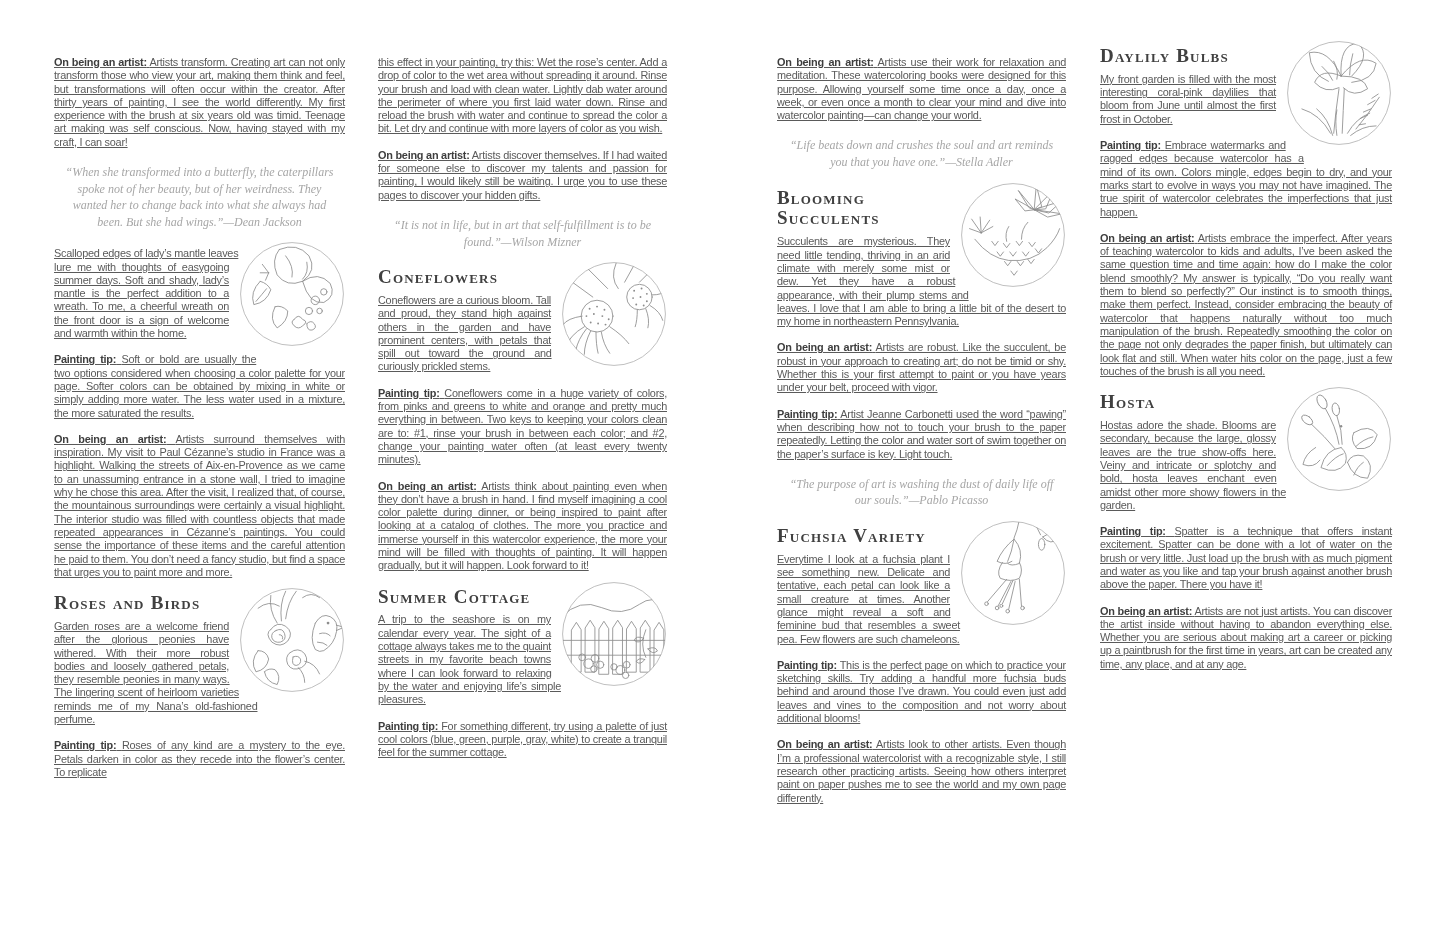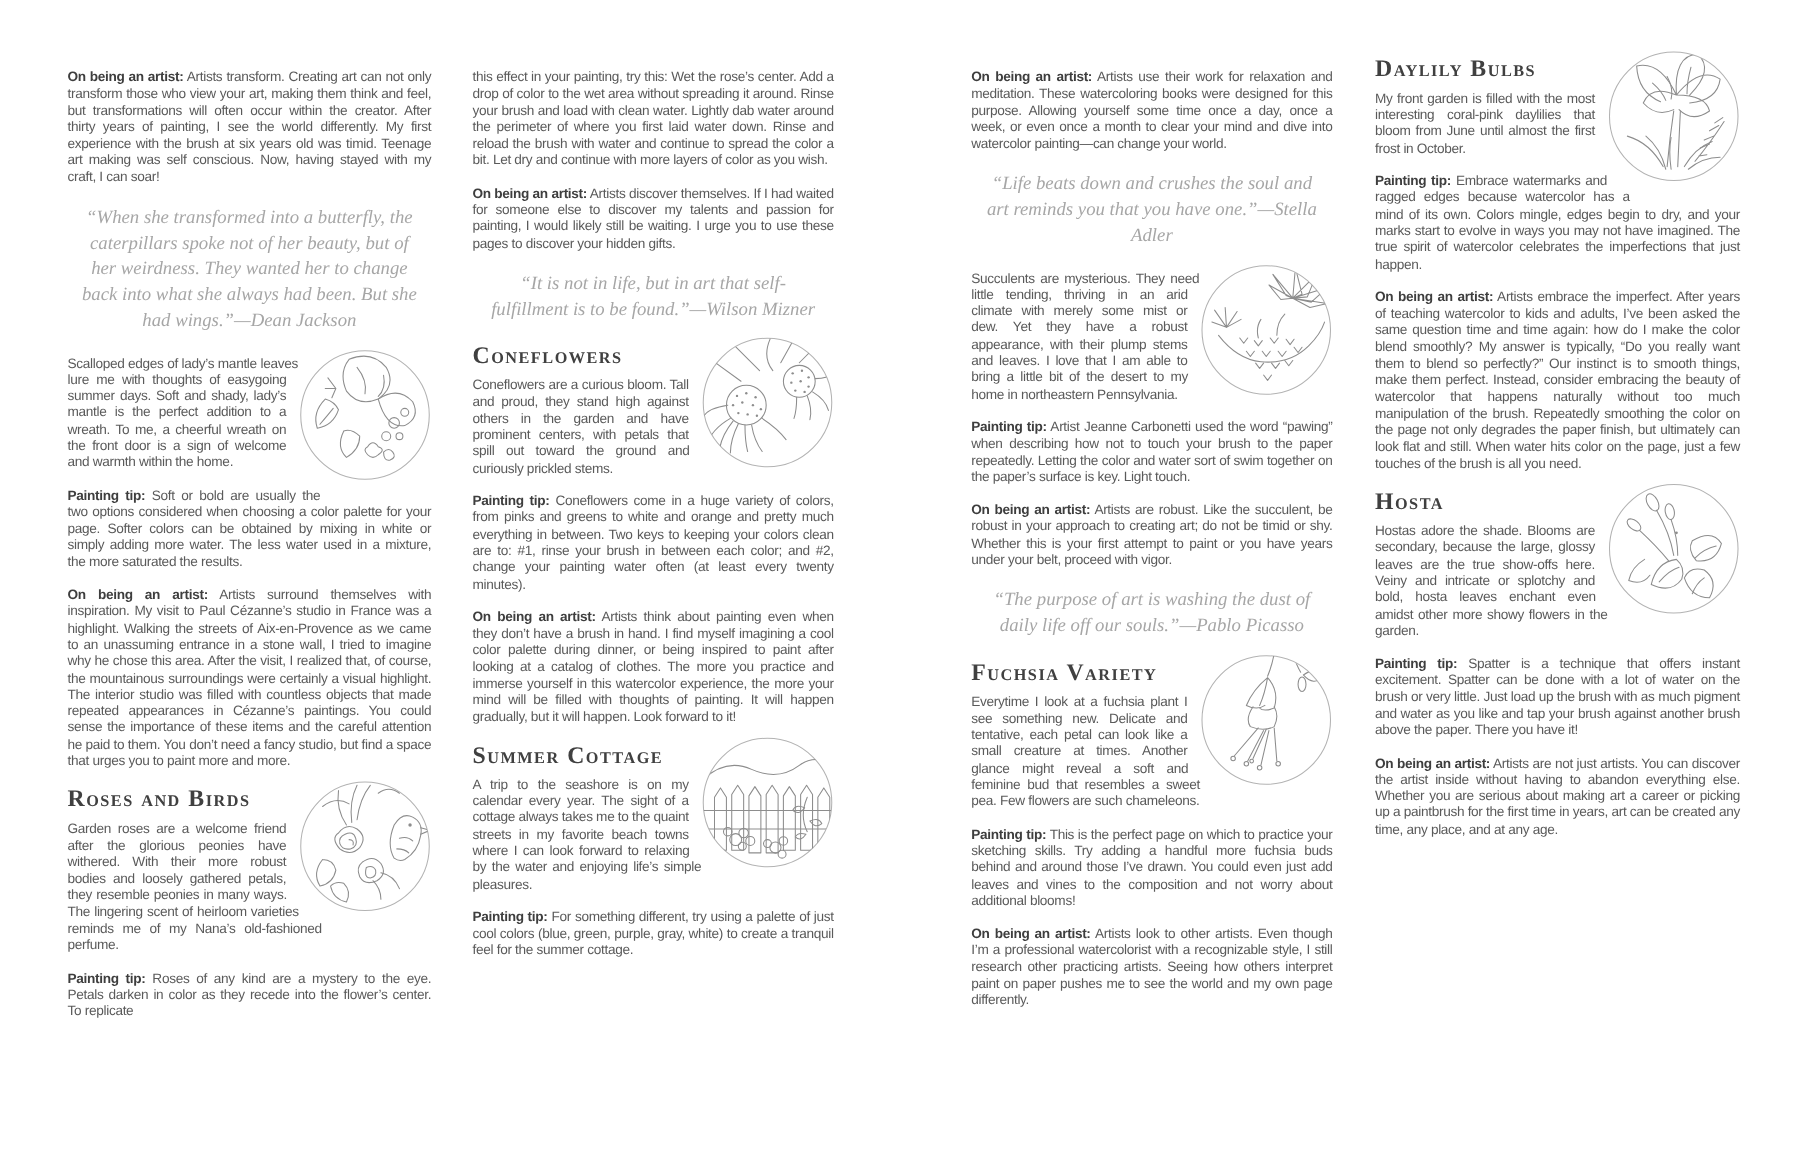--- a/index.html
+++ b/index.html
@@ -5,24 +5,24 @@
   html,body{margin:0;padding:0;background:#e9e9e9;}
   .page{position:relative;width:1445px;height:936px;background:#ffffff;overflow:hidden;
         font-family:"Liberation Sans",sans-serif;}
   .col{position:absolute;top:56px;}
   #col1{left:54px;width:291px;}
   #col2{left:378px;width:289px;}
   #col3{left:777px;width:289px;}
   #col4{left:1100px;top:46px;width:292px;}
 
   p.body{margin:0 0 13px;font-size:10.9px;line-height:1.22;letter-spacing:-0.25px;
-         color:#5a5a5a;text-align:justify;}
+         color:#5a5a5a;text-align:justify;text-decoration:underline;}
   .lead{font-weight:bold;color:#3e3e3e;}
   .quote{margin:15px 8px 17px;font-family:"Liberation Serif","DejaVu Serif",serif;
-         font-style:italic;font-size:15px;line-height:1.38;color:#a6a6a6;
+         font-style:italic;font-size:12px;line-height:1.38;color:#a6a6a6;
          text-align:center;white-space:pre-line;}
   section{margin:14px 0 0;}
   .col > :first-child{margin-top:0;}
   h2.title{margin:0 0 6px;font-family:"Liberation Serif","DejaVu Serif",serif;
            font-variant:small-caps;font-weight:600;font-size:19px;line-height:1.1;
            letter-spacing:1.2px;color:#404040;}
   .illus{float:right;width:106px;height:106px;margin:-6px 0 8px 10px;
          shape-outside:circle(53px at 53px 53px);shape-margin:6px;}
   .illus svg{width:100%;height:100%;display:block;}
   .ring{fill:none;stroke:#b3b3b3;stroke-width:0.8;}
@@ -203,25 +203,26 @@
           <circle class="ring" cx="50" cy="50" r="48.5"></circle>
           <g class="la" clip-path="url(#cp5)">
             <path d="M70,26 L55,8 L65,24 Z M70,26 L72,3 L77,23 Z M70,26 L88,8 L81,25 Z M70,26 L96,18 L84,29 Z M70,26 L52,16 L61,27 Z M70,26 L96,30 L83,33 Z"></path>
             <path d="M20,48 L11,35 M20,48 L19,33 M20,48 L28,36 M20,48 L9,44 M20,48 L31,42"></path>
             <path d="M14,54 q14,18 32,20 q22,2 36,-12 q9,-9 12,-18"></path>
             <path d="M30,56 l3,4 3,-4 M41,58 l3,4 3,-4 M53,56 l3,4 3,-4 M65,57 l3,4 3,-4 M35,66 l3,4 3,-4 M47,66 l3,4 3,-4 M59,66 l3,4 3,-4 M71,63 l3,4 3,-4 M42,75 l3,4 3,-4 M54,75 l3,4 3,-4 M64,73 l3,4 3,-4 M48,84 l3,4 3,-4"></path>
             <path d="M44,56 q-2,-8 2,-14 M58,54 q0,-10 6,-16"></path>
           </g>
         </svg>
       </div>
+      <h2 class="title">Blooming Succulents</h2>
       <p class="body">Succulents are mysterious. They need little tending, thriving in an arid climate with merely some mist or dew. Yet they have a robust appearance, with their plump stems and leaves. I love that I am able to bring a little bit of the desert to my home in northeastern Pennsylvania.</p>
     </section>
 
+    <p class="body"><span class="lead">On being an artist:</span> <span>Artists are robust. Like the succulent, be robust in your approach to creating art; do not be timid or shy. Whether this is your first attempt to paint or you have years under your belt, proceed with vigor.</span></p>
     <p class="body"><span class="lead">Painting tip:</span> <span>Artist Jeanne Carbonetti used the word “pawing” when describing how not to touch your brush to the paper repeatedly. Letting the color and water sort of swim together on the paper’s surface is key. Light touch.</span></p>
-    <p class="body"><span class="lead">On being an artist:</span> <span>Artists are robust. Like the succulent, be robust in your approach to creating art; do not be timid or shy. Whether this is your first attempt to paint or you have years under your belt, proceed with vigor.</span></p>
     <div class="quote">“The purpose of art is washing the dust of daily life off our souls.”—Pablo Picasso</div>
 
     <section>
       <div class="illus">
         <svg viewBox="0 0 100 100">
           <defs>
               <clipPath id="cp6">
                 <circle cx="50" cy="50" r="48.5"></circle>
               </clipPath>
             </defs>

